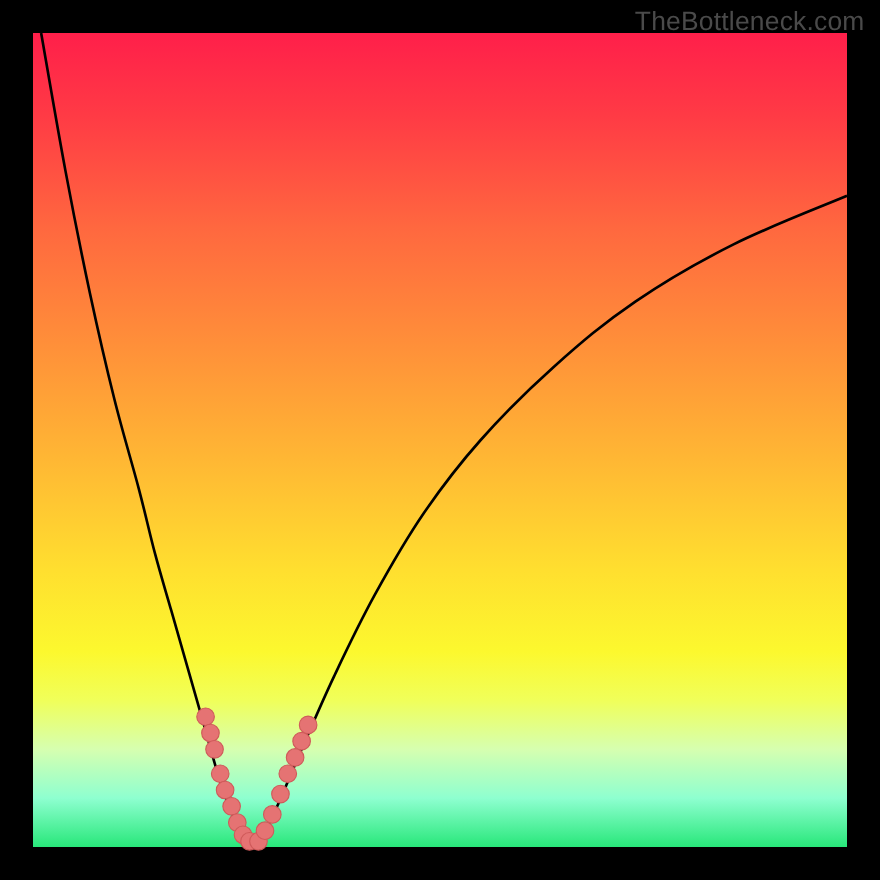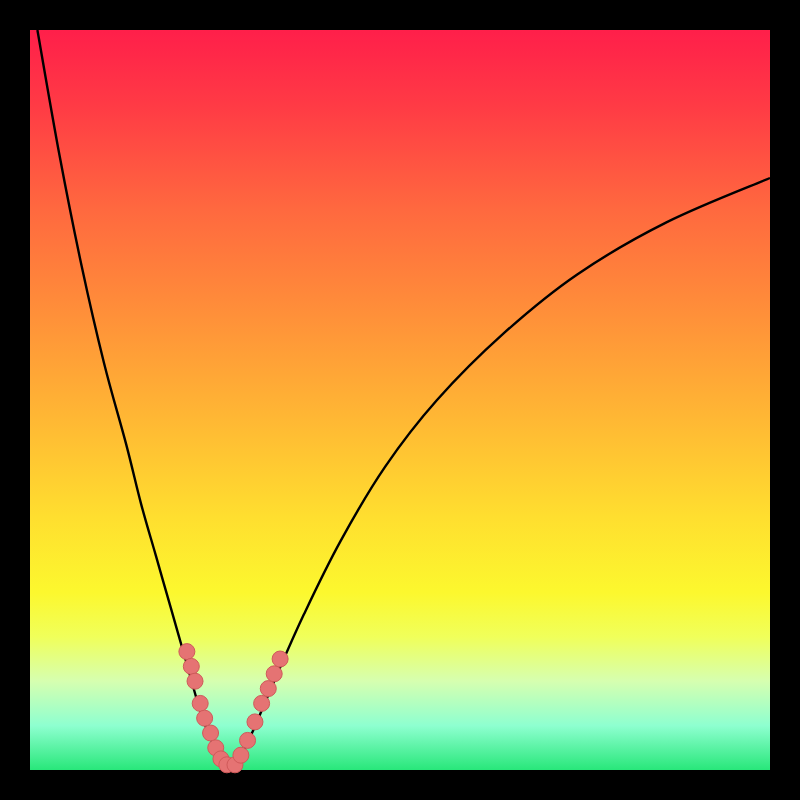--- a/index.html
+++ b/index.html
@@ -79,13 +79,14 @@
           <circle cx="210.90" cy="725.20" r="8" fill="#e57373" stroke="#cf5a5a" stroke-width="1"></circle>
           <circle cx="217.56" cy="710.40" r="8" fill="#e57373" stroke="#cf5a5a" stroke-width="1"></circle>
           <circle cx="224.96" cy="691.90" r="8" fill="#e57373" stroke="#cf5a5a" stroke-width="1"></circle>
           <circle cx="231.62" cy="673.40" r="8" fill="#e57373" stroke="#cf5a5a" stroke-width="1"></circle>
           <circle cx="238.28" cy="658.60" r="8" fill="#e57373" stroke="#cf5a5a" stroke-width="1"></circle>
           <circle cx="244.20" cy="643.80" r="8" fill="#e57373" stroke="#cf5a5a" stroke-width="1"></circle>
           <circle cx="250.12" cy="629.00" r="8" fill="#e57373" stroke="#cf5a5a" stroke-width="1"></circle>
         </g>
     </svg>
   </div>
+  <div class="watermark">TheBottleneck.com</div>
 </div>
 
 </body></html>

